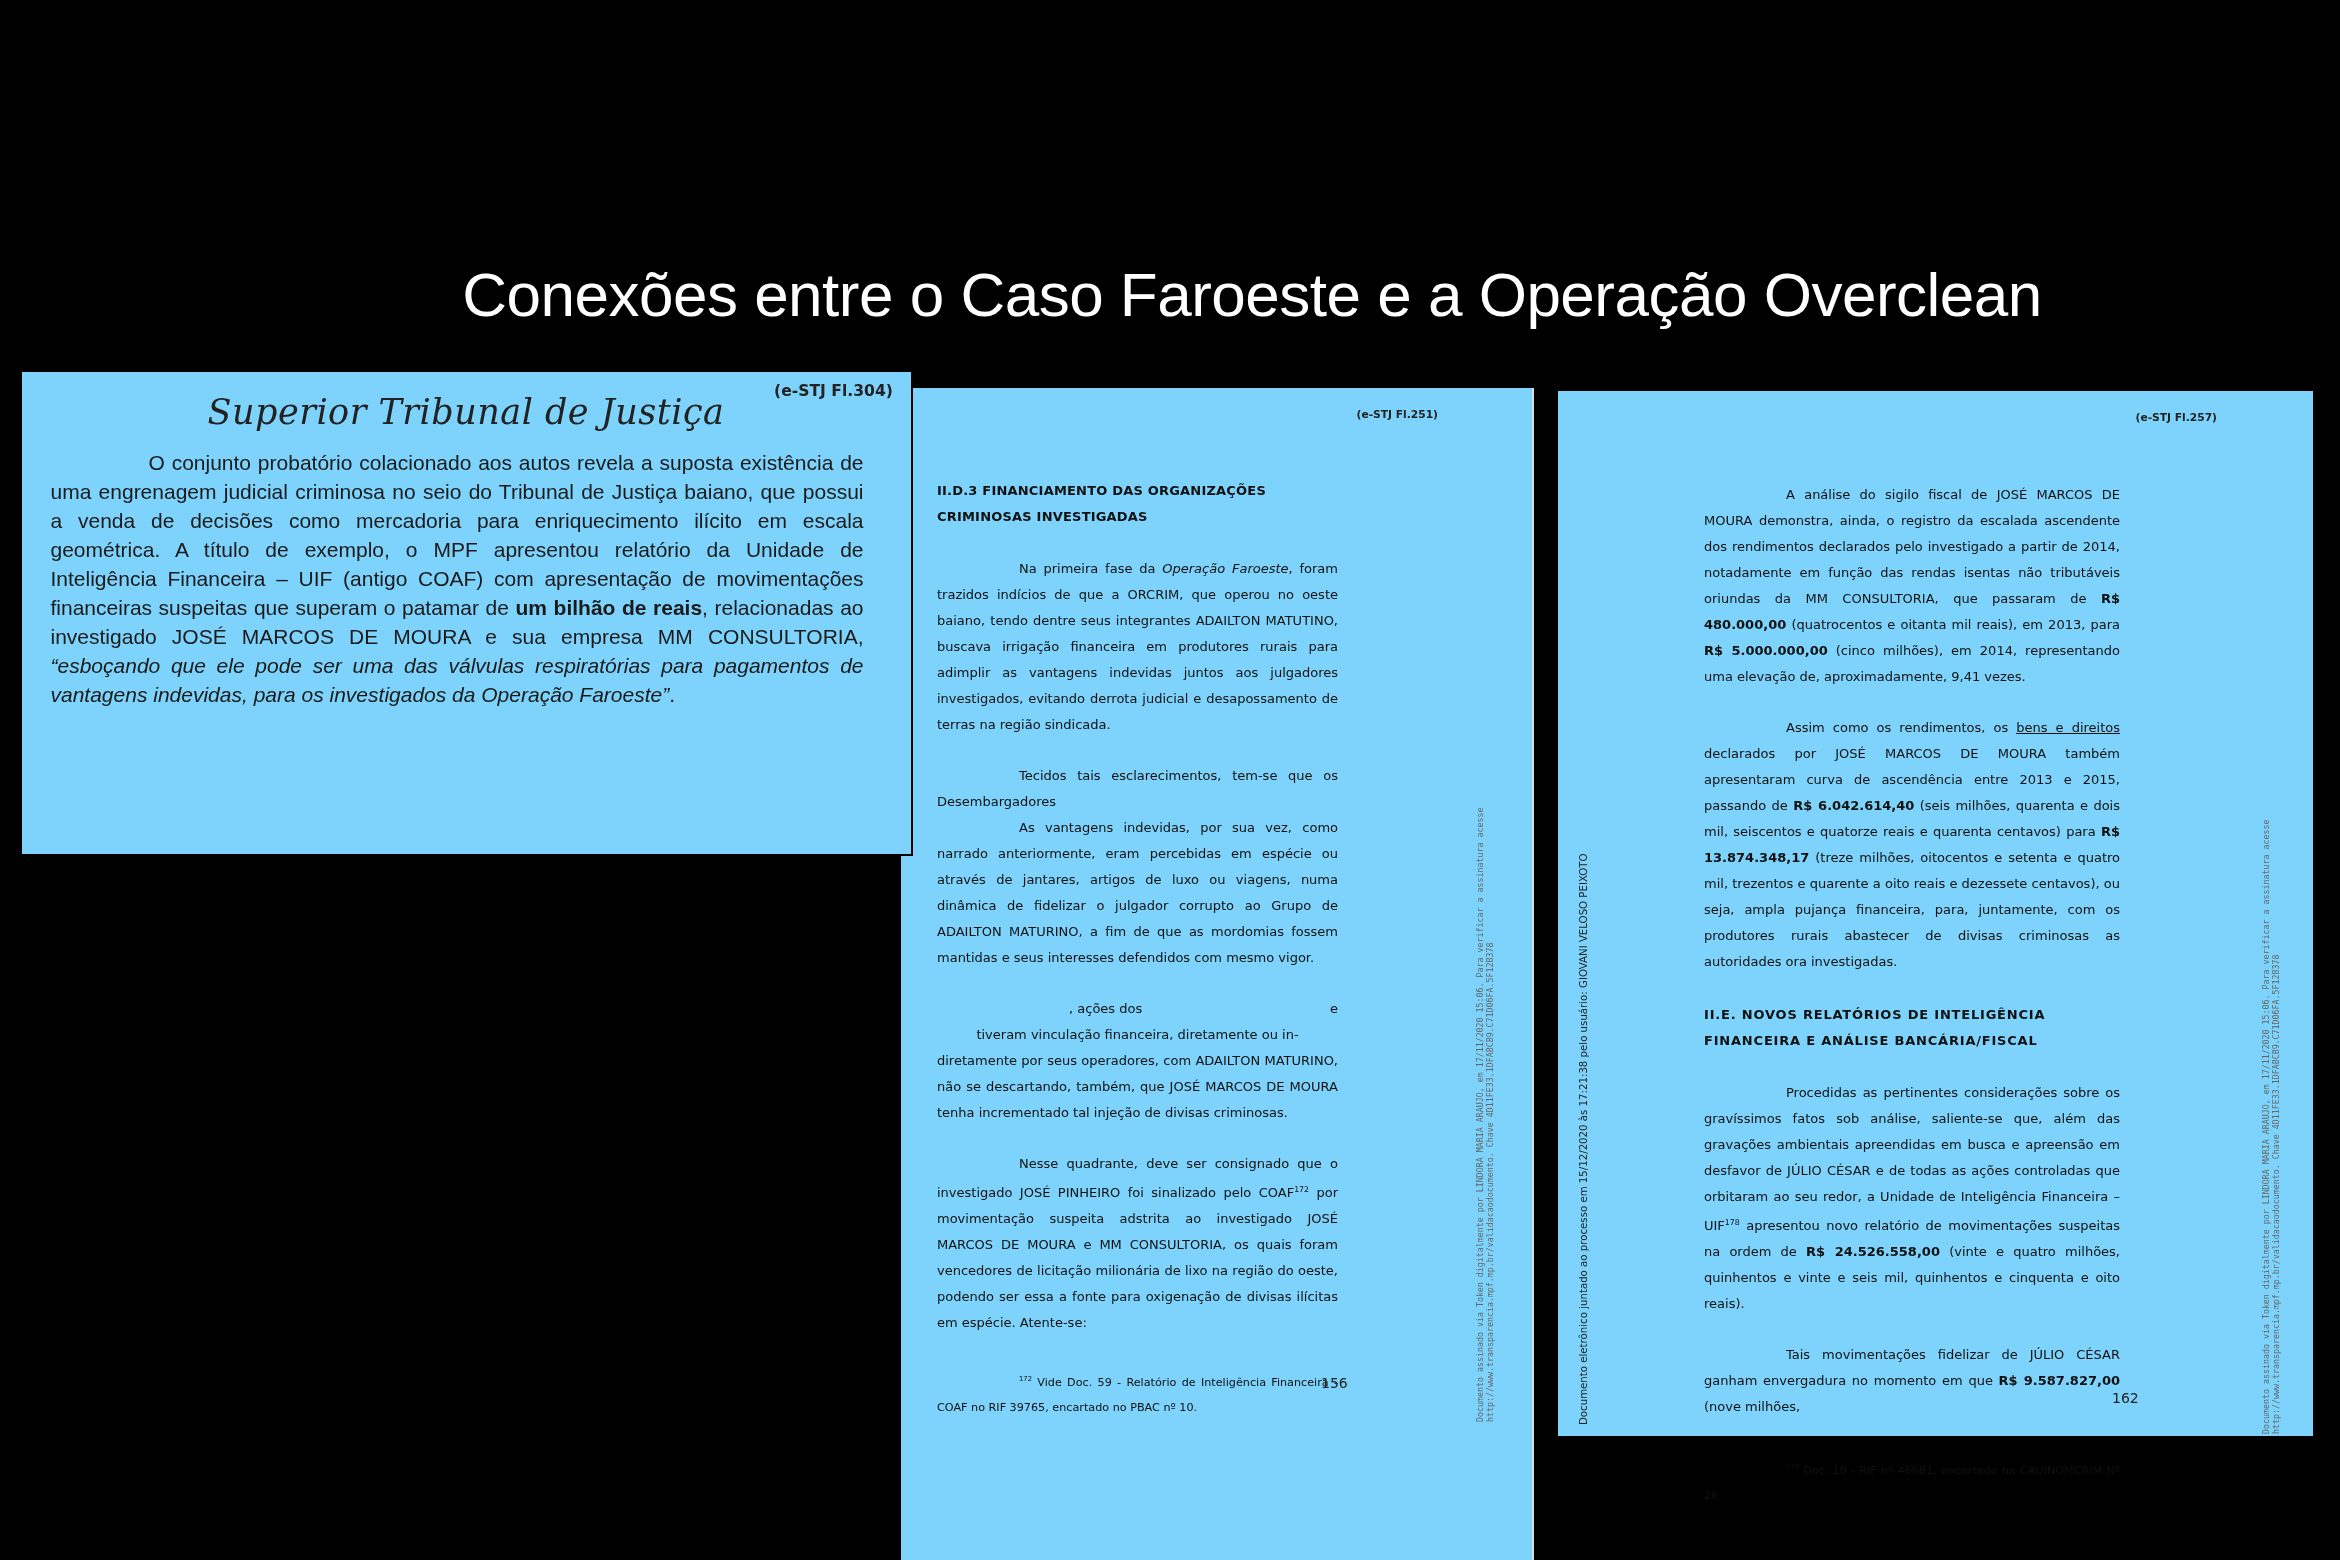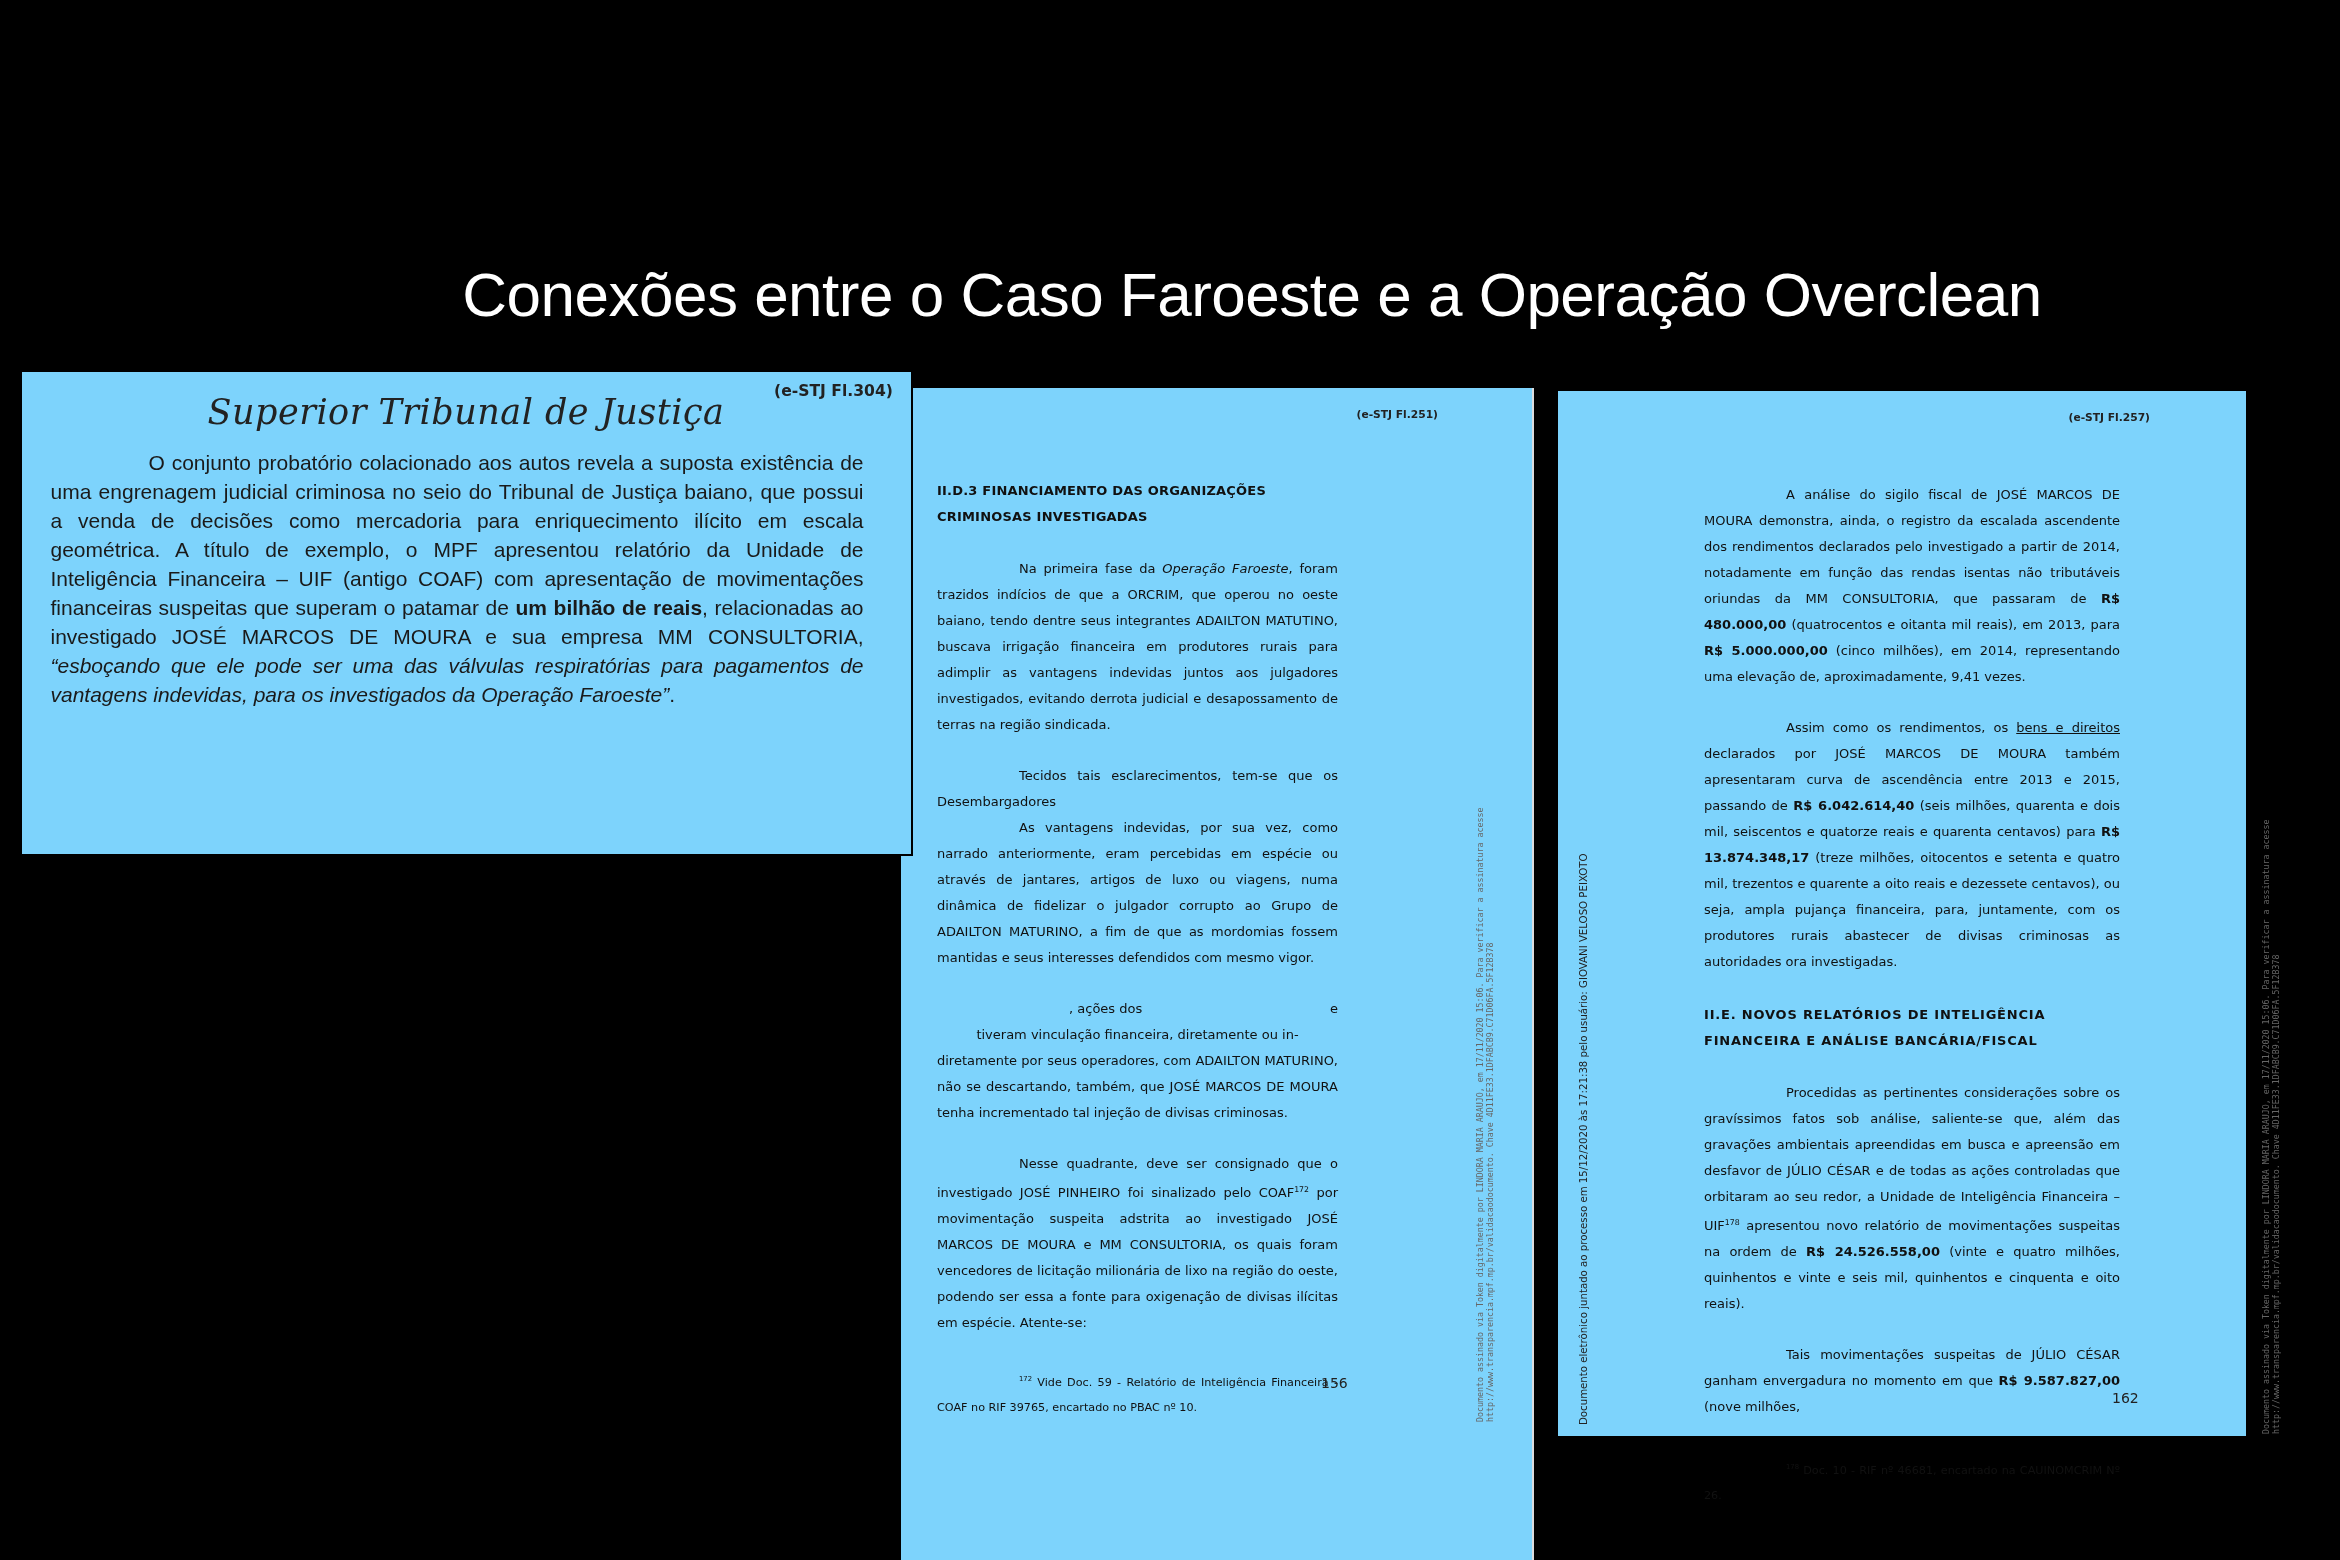--- a/index.html
+++ b/index.html
@@ -19,21 +19,21 @@
   #doc-mid .stamp { right:94px; top:13.7px; }
   #doc-mid .content { position:absolute; left:36px; width:401px; top:90px; }
   .content h3 { margin:0 0 26px 0; font-size:13px; line-height:26px; font-weight:bold; letter-spacing:0.2px; }
   .content p { margin:0 0 25px 0; text-align:justify; text-indent:82px; }
   .content p.noindent { text-indent:0; }
   .fn { font-size:11.2px; line-height:25px; margin:0; }
   .pageno { position:absolute; font-size:14px; color:#222; }
   .vert { position:absolute; writing-mode:vertical-rl; transform:rotate(180deg); font-family:"DejaVu Sans Mono", monospace; font-size:8.3px; line-height:9.8px; color:#666; white-space:nowrap; }
   .vert-bold { position:absolute; writing-mode:vertical-rl; transform:rotate(180deg); font-family:"DejaVu Sans", sans-serif; font-size:10.2px; color:#222; white-space:nowrap; }
   
-  #doc-right { left:1558px; top:391px; width:688px; height:1045px; z-index:1; }
+  #doc-right { left:1558px; top:391px; width:755px; height:1045px; z-index:1; }
   #doc-right .stamp { right:96px; top:13.7px; }
   #doc-right .content { position:absolute; left:146px; width:416px; top:91px; }
   u { text-decoration:underline; }
 </style>
 </head>
 <body>
 
 <div class="title">Conexões entre o Caso Faroeste e a Operação Overclean</div>
 
 <div class="doc" id="doc-left">
@@ -66,20 +66,20 @@
 </div>
 
 <div class="doc small" id="doc-right">
   <div class="stamp">(e-STJ Fl.257)</div>
   <div class="vert-bold" style="left:12.7px; top:478px; height:556px;">Documento eletrônico juntado ao processo em 15/12/2020 às 17:21:38 pelo usuário: GIOVANI VELOSO PEIXOTO</div>
   <div class="content">
     <p><span>A análise do sigilo fiscal de JOSÉ MARCOS DE MOURA demonstra, ainda, o registro da escalada ascendente dos rendimentos declarados pelo investigado a partir de 2014, notadamente em função das rendas isentas não tributáveis oriundas da MM CONSULTORIA, que passaram de </span><b>R$ 480.000,00</b><span> (quatrocentos e oitanta mil reais), em 2013, para </span><b>R$ 5.000.000,00</b><span> (cinco milhões), em 2014, representando uma elevação de, aproximadamente, 9,41 vezes.</span></p>
     <p style="margin-bottom:27px;"><span>Assim como os rendimentos, os </span><u>bens e direitos</u><span> declarados por JOSÉ MARCOS DE MOURA também apresentaram curva de ascendência entre 2013 e 2015, passando de </span><b>R$ 6.042.614,40</b><span> (seis milhões, quarenta e dois mil, seiscentos e quatorze reais e quarenta centavos) para </span><b>R$ 13.874.348,17</b><span> (treze milhões, oitocentos e setenta e quatro mil, trezentos e quarente a oito reais e dezessete centavos), ou seja, ampla pujança financeira, para, juntamente, com os produtores rurais abastecer de divisas criminosas as autoridades ora investigadas.</span></p>
     <h3 style="letter-spacing:0.8px;">II.E. NOVOS RELATÓRIOS DE INTELIGÊNCIA FINANCEIRA E ANÁLISE BANCÁRIA/FISCAL</h3>
     <p><span>Procedidas as pertinentes considerações sobre os gravíssimos fatos sob análise, saliente-se que, além das gravações ambientais apreendidas em busca e apreensão em desfavor de JÚLIO CÉSAR e de todas as ações controladas que orbitaram ao seu redor, a Unidade de Inteligência Financeira – UIF</span><sup style="font-size:7.8px;">178</sup><span> apresentou novo relatório de movimentações suspeitas na ordem de </span><b>R$ 24.526.558,00</b><span> (vinte e quatro milhões, quinhentos e vinte e seis mil, quinhentos e cinquenta e oito reais).</span></p>
-    <p><span>Tais movimentações suspeitas de JÚLIO CÉSAR ganham envergadura no momento em que </span><b>R$ 9.587.827,00</b><span> (nove milhões,</span></p>
+    <p><span>Tais movimentações fidelizar de JÚLIO CÉSAR ganham envergadura no momento em que </span><b>R$ 9.587.827,00</b><span> (nove milhões,</span></p>
     <div style="height:9.8px;"></div>
     <p class="fn"><sup style="font-size:6.8px;">178</sup><span> Doc. 10 - RIF nº 46681, encartado na CAUINOMCRIM Nº 26.</span></p>
   </div>
   <div class="pageno" style="left:554px; top:994px;">162</div>
   <div class="vert" style="left:704px; top:302px; height:741px;"><span>Documento assinado via Token digitalmente por LINDORA MARIA ARAUJO, em 17/11/2020 15:06. Para verificar a assinatura acesse</span><br><span>http://www.transparencia.mpf.mp.br/validacaodocumento. Chave 4D11FE33.1DFABCB9.C71D06FA.5F12B378</span></div>
 </div>
 
 
 </body></html>

